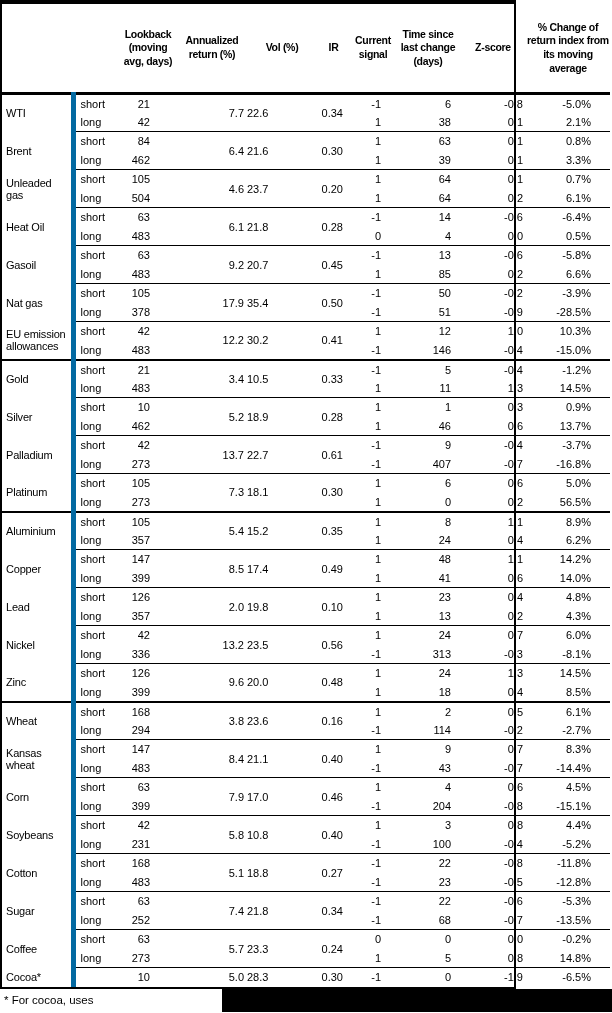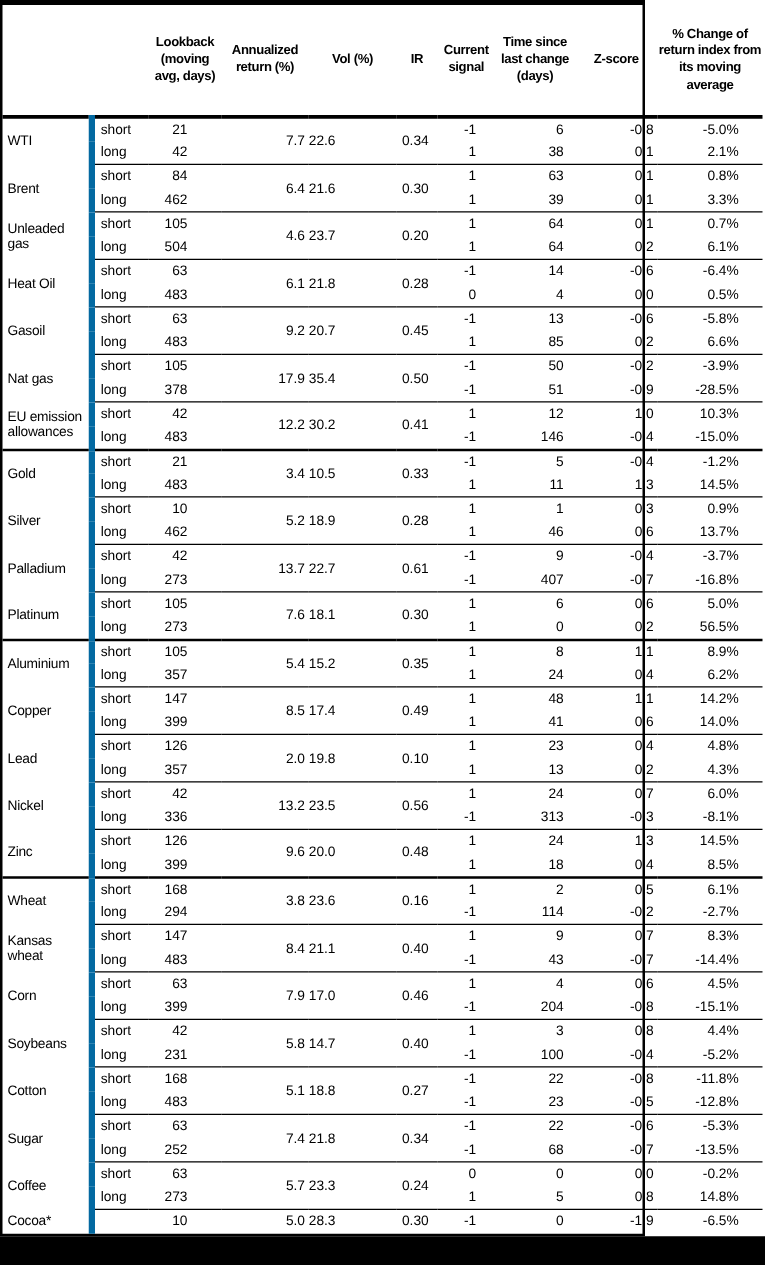--- a/index.html
+++ b/index.html
@@ -256,21 +256,21 @@
           <td class="c-lb">273</td>
           <td class="c-sig">-1</td>
           <td class="c-time">407</td>
           <td class="c-z">-0.7</td>
           <td class="c-pct">-16.8%</td>
         </tr>
         <tr>
           <td class="c-name" rowspan="2">Platinum</td>
           <td class="c-sl thin-top">short</td>
           <td class="c-lb thin-top">105</td>
-          <td class="c-ann thin-top" rowspan="2">7.6</td>
+          <td class="c-ann thin-top" rowspan="2">7.3</td>
           <td class="c-vol thin-top" rowspan="2">18.1</td>
           <td class="c-ir thin-top" rowspan="2">0.30</td>
           <td class="c-sig thin-top">1</td>
           <td class="c-time thin-top">6</td>
           <td class="c-z thin-top">0.6</td>
           <td class="c-pct thin-top">5.0%</td>
         </tr>
         <tr>
           <td class="c-sl">long</td>
           <td class="c-lb">273</td>
@@ -437,21 +437,21 @@
           <td class="c-sig">-1</td>
           <td class="c-time">204</td>
           <td class="c-z">-0.8</td>
           <td class="c-pct">-15.1%</td>
         </tr>
         <tr>
           <td class="c-name" rowspan="2">Soybeans</td>
           <td class="c-sl thin-top">short</td>
           <td class="c-lb thin-top">42</td>
           <td class="c-ann thin-top" rowspan="2">5.8</td>
-          <td class="c-vol thin-top" rowspan="2">14.7</td>
+          <td class="c-vol thin-top" rowspan="2">10.8</td>
           <td class="c-ir thin-top" rowspan="2">0.40</td>
           <td class="c-sig thin-top">1</td>
           <td class="c-time thin-top">3</td>
           <td class="c-z thin-top">0.8</td>
           <td class="c-pct thin-top">4.4%</td>
         </tr>
         <tr>
           <td class="c-sl">long</td>
           <td class="c-lb">231</td>
           <td class="c-sig">-1</td>
@@ -529,14 +529,15 @@
           <td class="c-sig thin-top">-1</td>
           <td class="c-time thin-top">0</td>
           <td class="c-z thin-top">-1.9</td>
           <td class="c-pct thin-top">-6.5%</td>
         </tr>
       </tbody>
   </table>
 </div>
 
 <div class="footnote">
+  <span class="note">* For cocoa, uses</span>
   <div class="redacted"></div>
 </div>
 
 </body></html>

